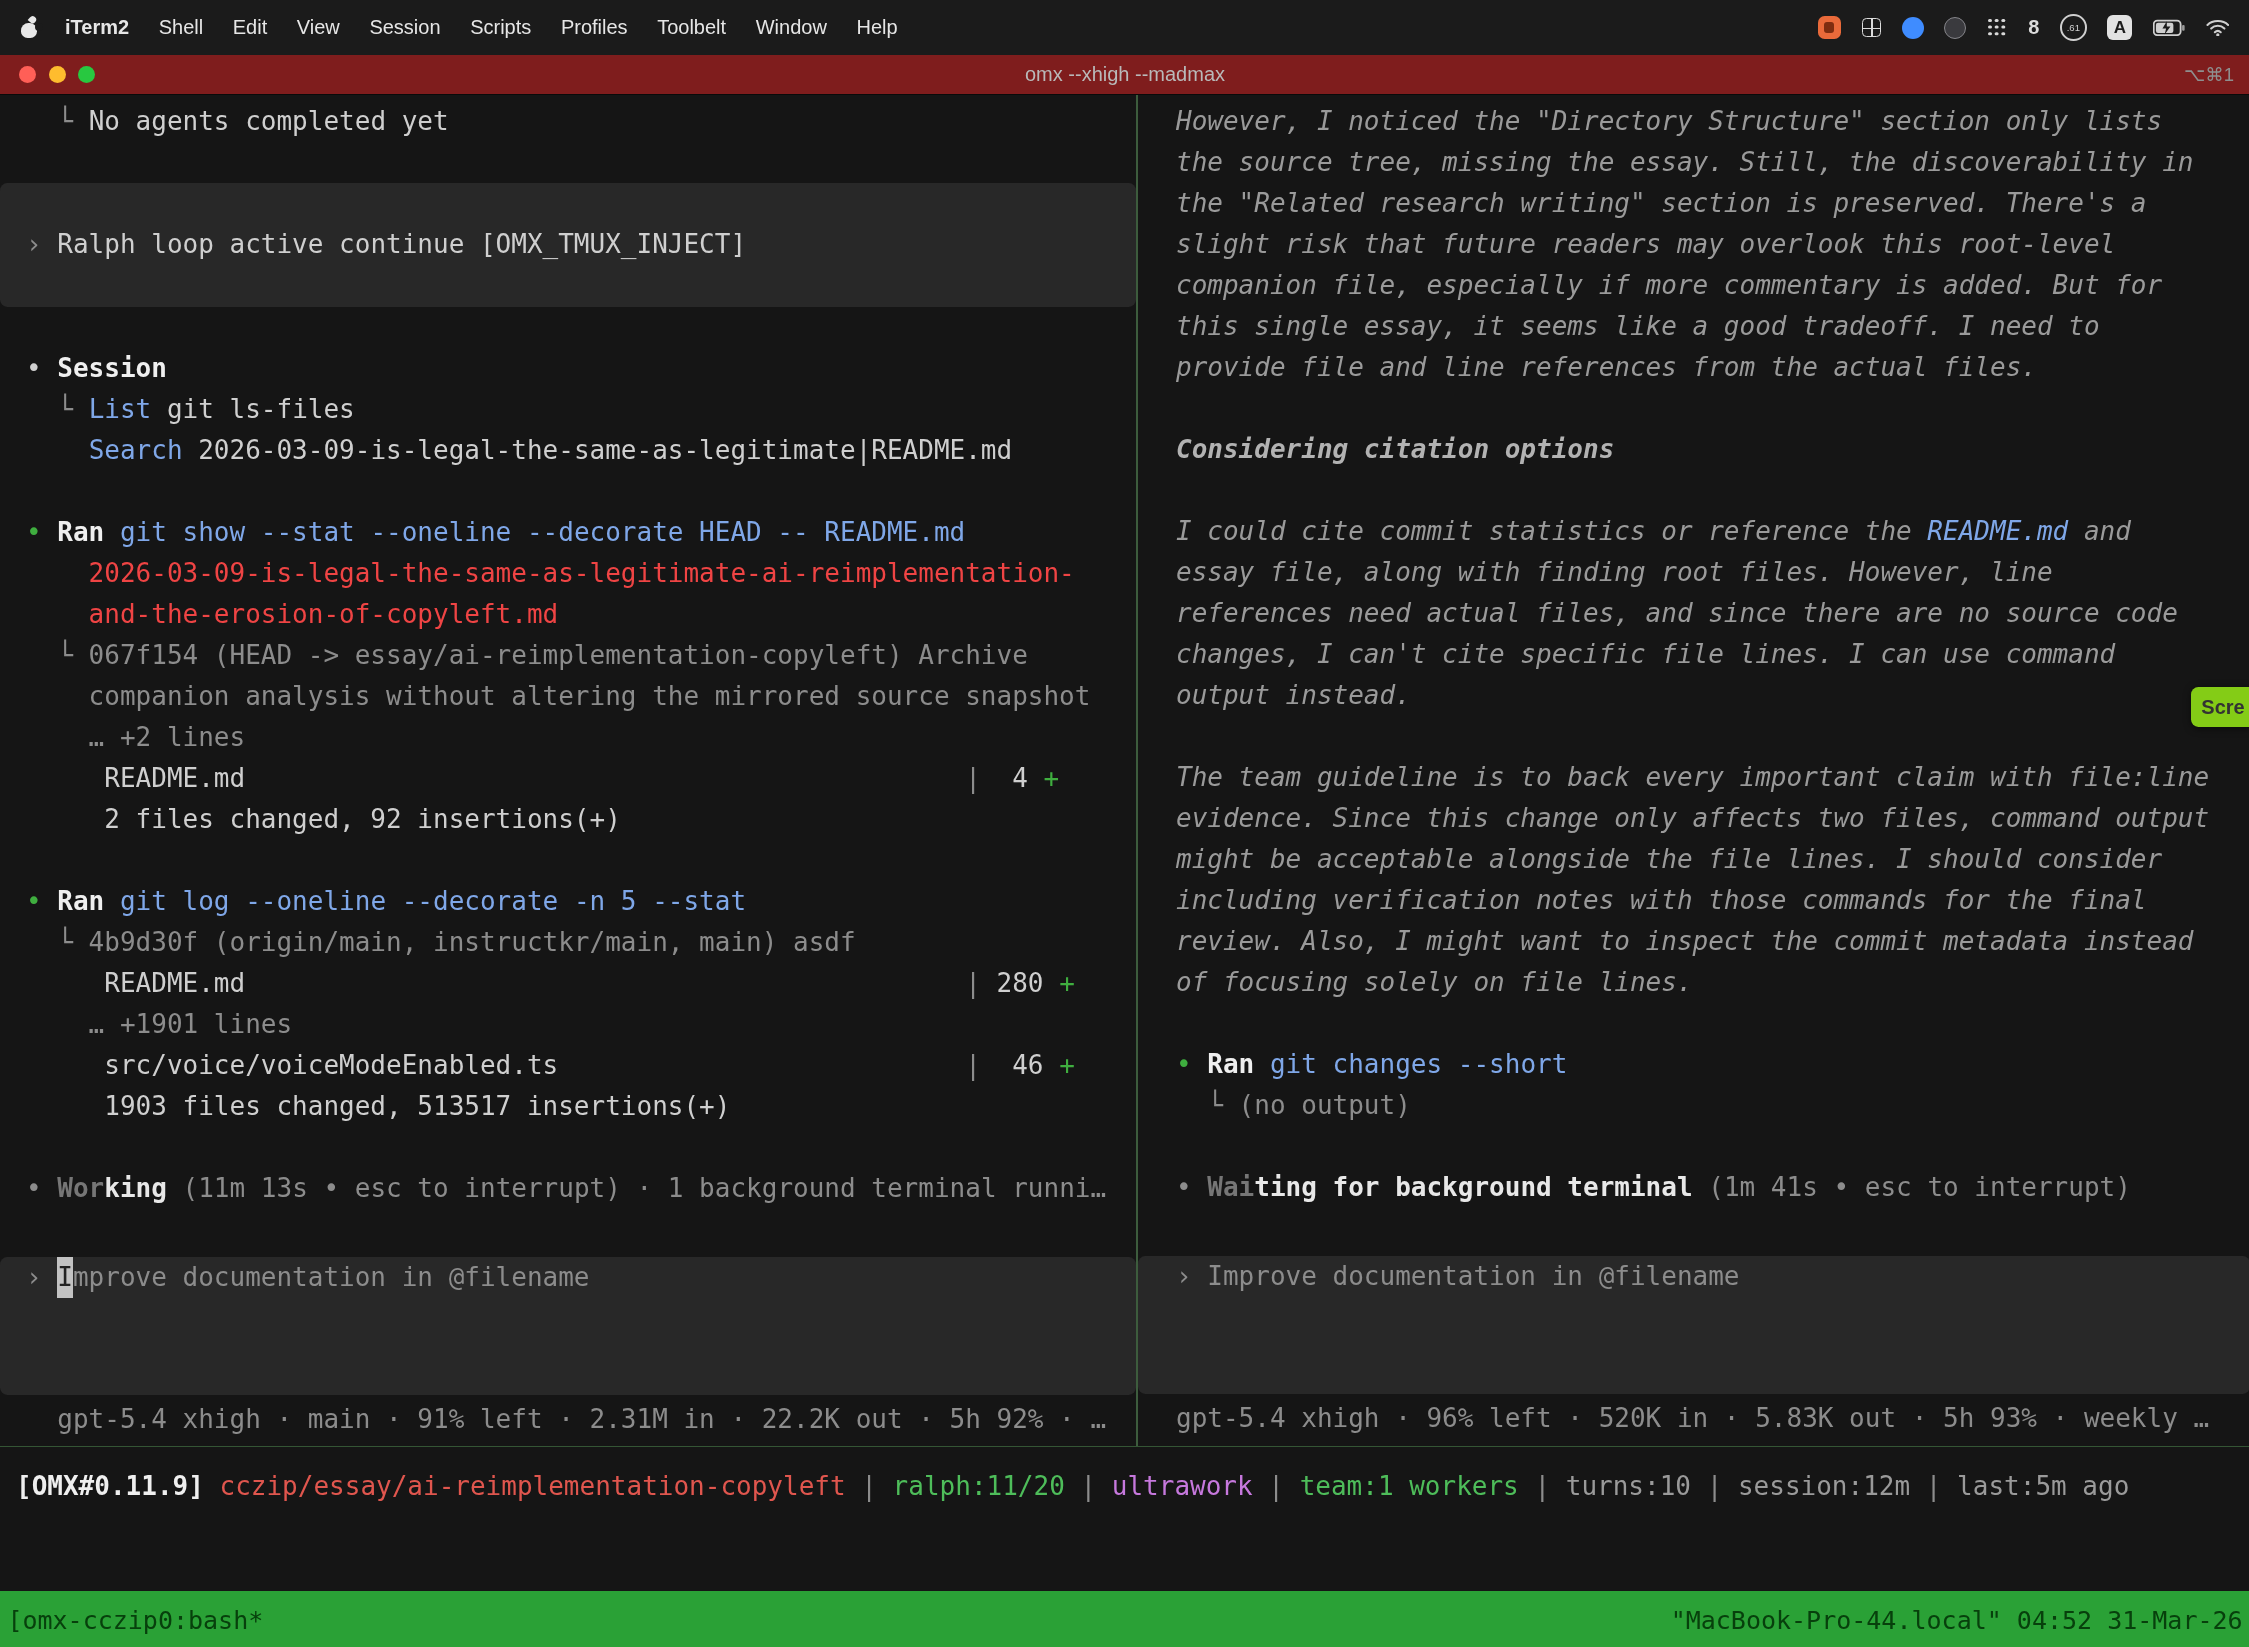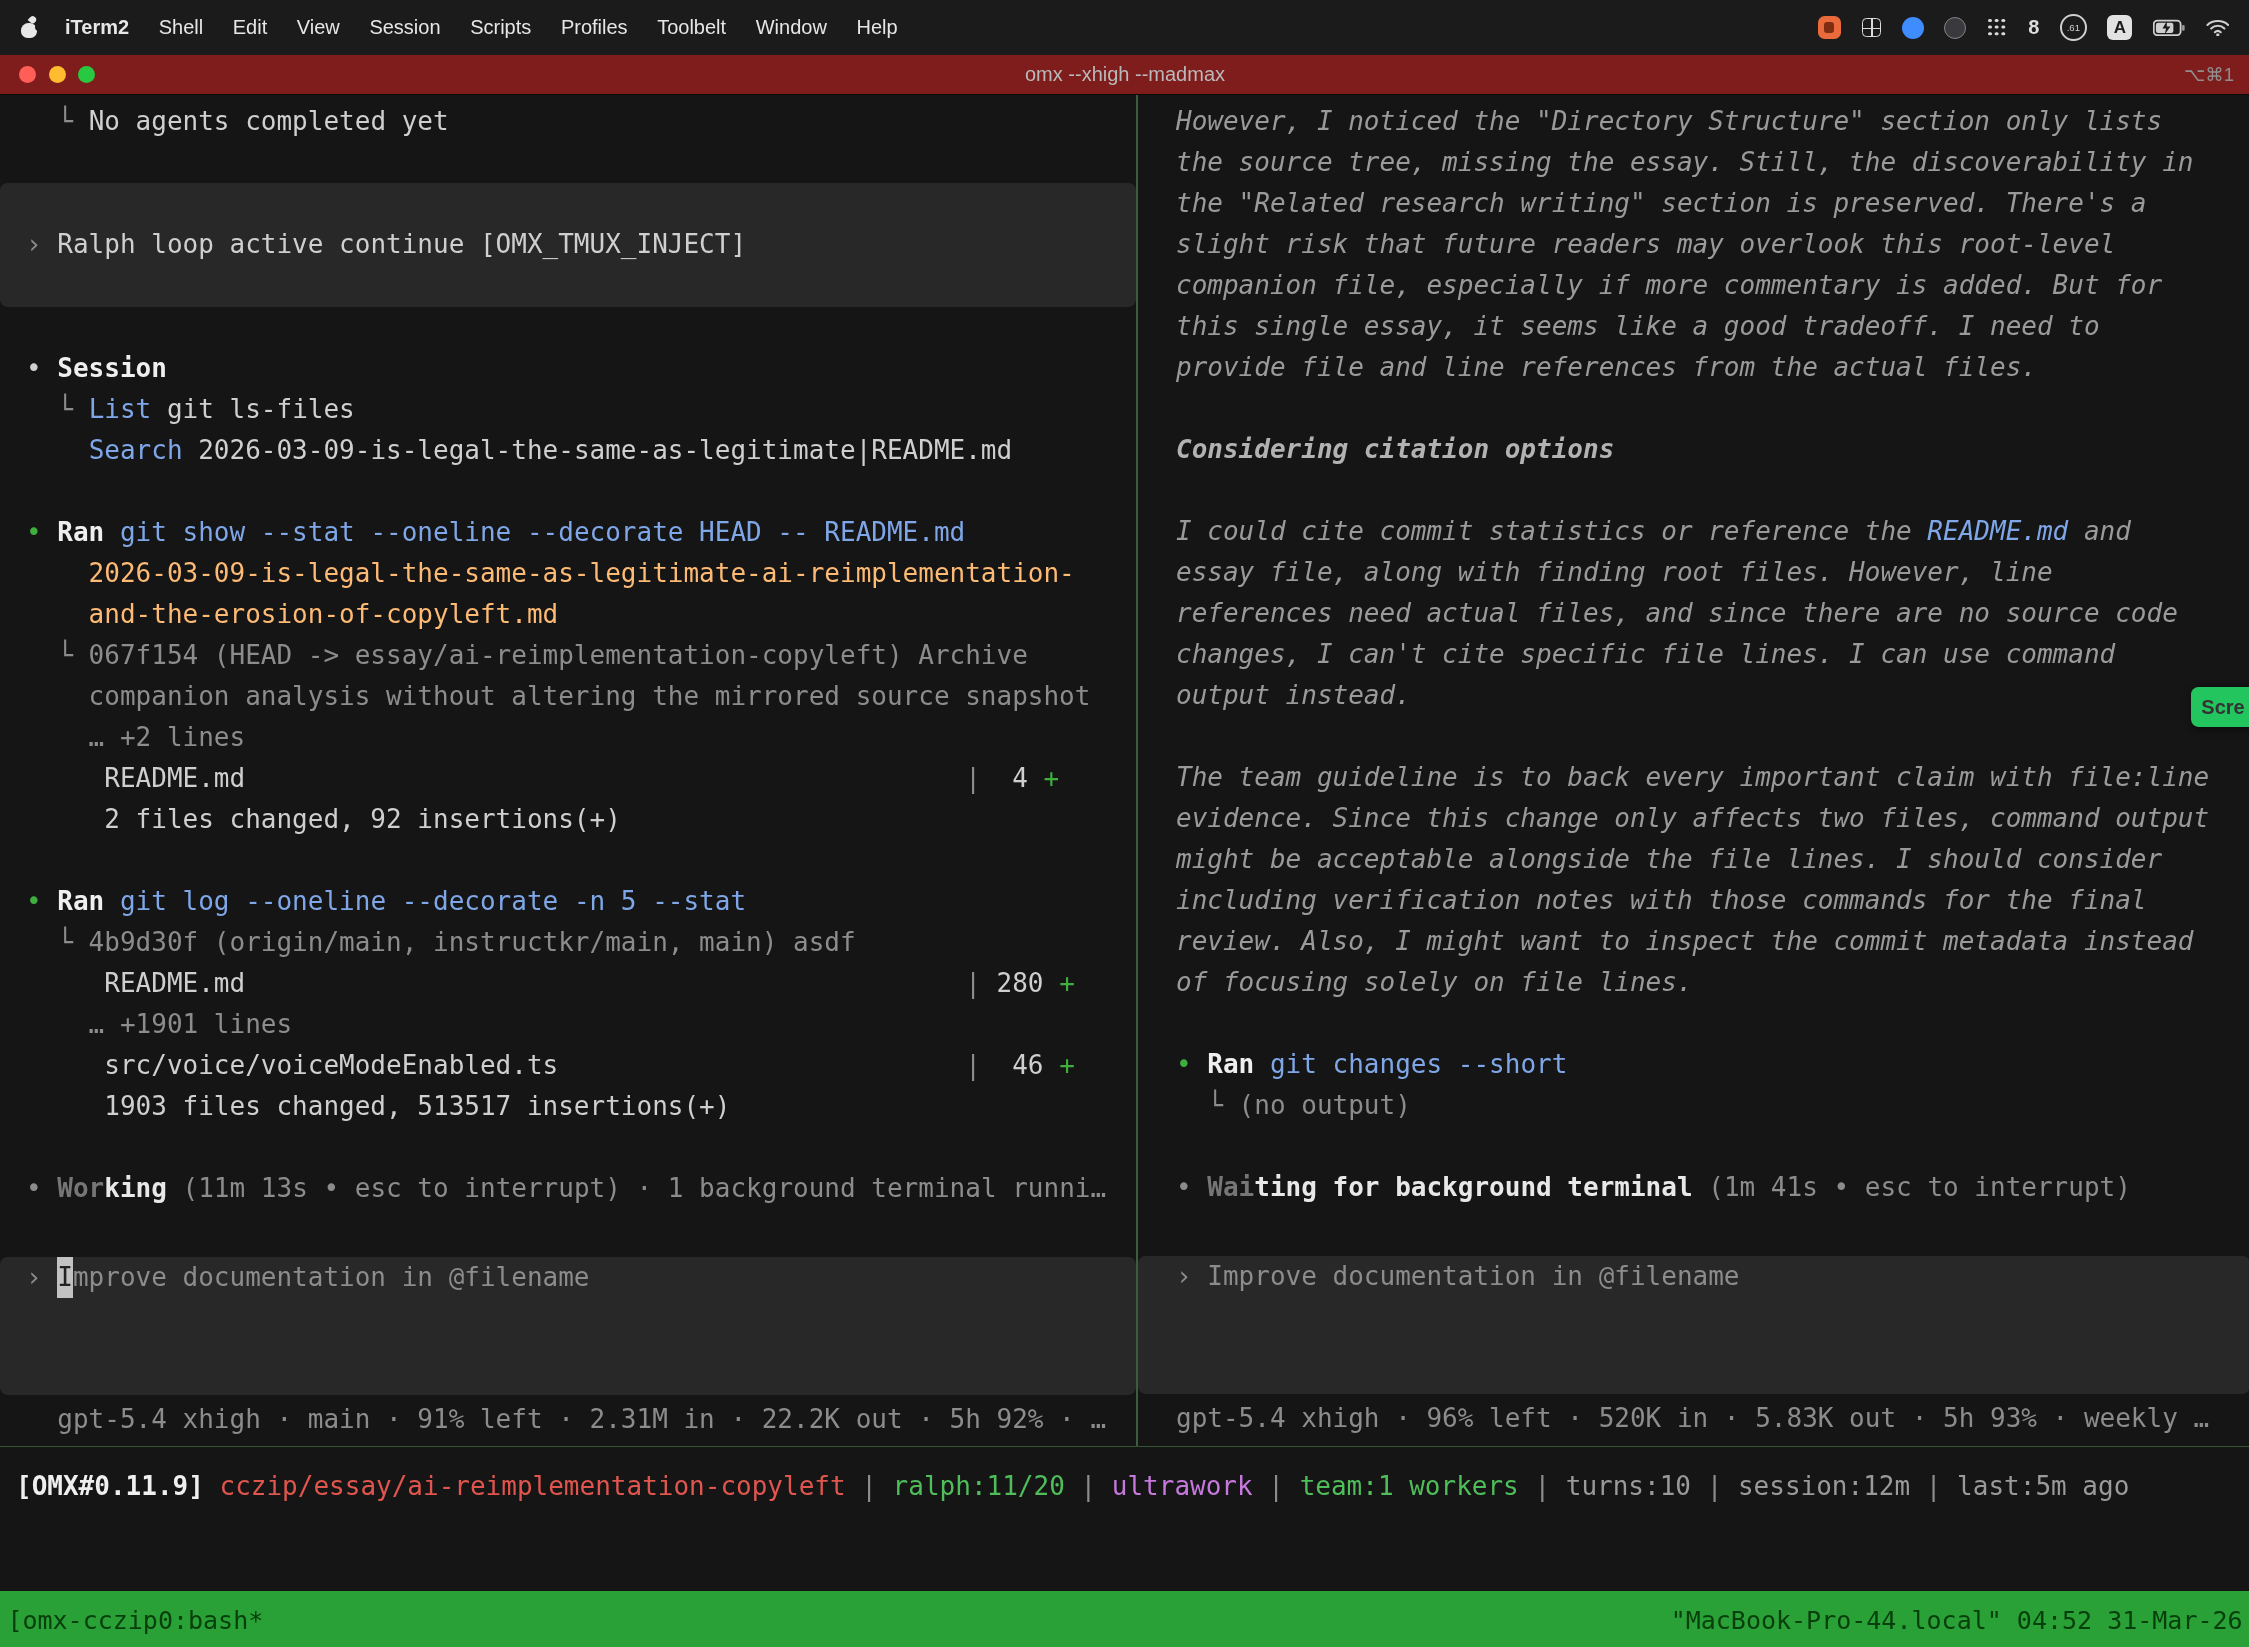--- a/index.html
+++ b/index.html
@@ -69,35 +69,35 @@
   .inject-box { height:124px; background:#282828; border-radius:7.4px; display:flex; align-items:center; }
   .input-box { height:138px; background:#282828; border-radius:7.4px; display:flex; align-items:flex-start; margin-top:48px; }
   .statusline { margin-top:3.7px; }
 
   
   .sg-fg    { color:#cfcfcf; }
   .sg-dim   { color:#8c8c8c; }
   .sg-dim2  { color:#9a9a9a; }
   .sg-bold  { color:#efefef; font-weight:bold; }
   .sg-blue  { color:#7fa7e8; }
-  .sg-green { color:#fdba74; }
+  .sg-green { color:#ef4444; }
   .sg-gb    { color:#3fae3f; }
   .sg-it    { color:#9a9a9a; font-style:italic; }
   .sg-itb   { color:#b2b2b2; font-style:italic; font-weight:bold; }
   .sg-itblue{ color:#7fa7e8; font-style:italic; }
   .sg-red   { color:#e0564e; }
   .sg-mag   { color:#c678dd; }
   .sg-grn   { color:#4ebd5a; }
   .sg-dimb  { color:#767676; font-weight:bold; }
   .sg-boldw { color:#e8e8e8; font-weight:bold; }
   .sg-cursor{ display:inline-block; width:1ch; height:41px; background:#c2c2c2; color:#222222; }
 
   
   .share-popup { position:absolute; right:0; top:592px; width:59px; height:40px;
-    background:#22c55e; color:#333; border-radius:7.4px 0 0 7.4px;
+    background:#84cc16; color:#333; border-radius:7.4px 0 0 7.4px;
     display:flex; align-items:center; padding-left:10.3px;
     font-family:"Liberation Sans", sans-serif; font-size:20px; font-weight:600;
     box-shadow:0 1.5px 7.4px rgba(0,0,0,.5); overflow:hidden; white-space:nowrap; }
 
   
   .omx-bar { height:145px; background:#151515; border-top:1.5px solid #345534; padding-top:19px;
     font-family:"DejaVu Sans Mono", monospace; font-size:26px; }
   .omx-bar .tline { padding-left:16px; }
 
   

